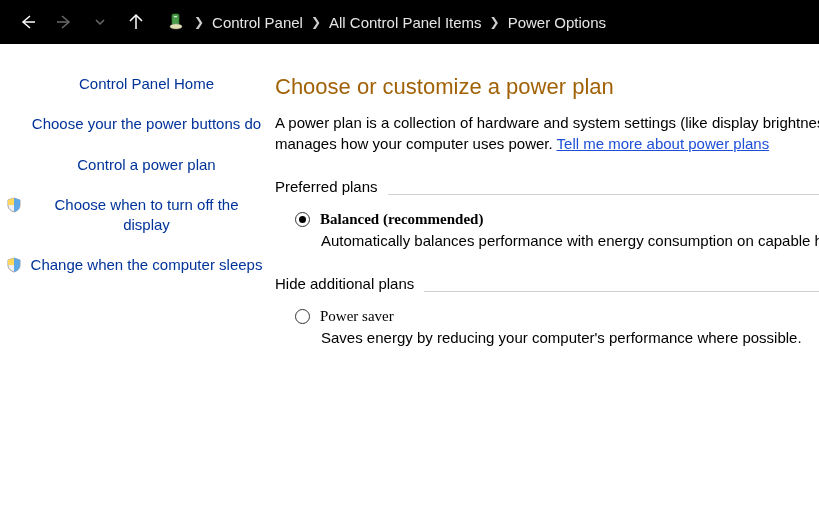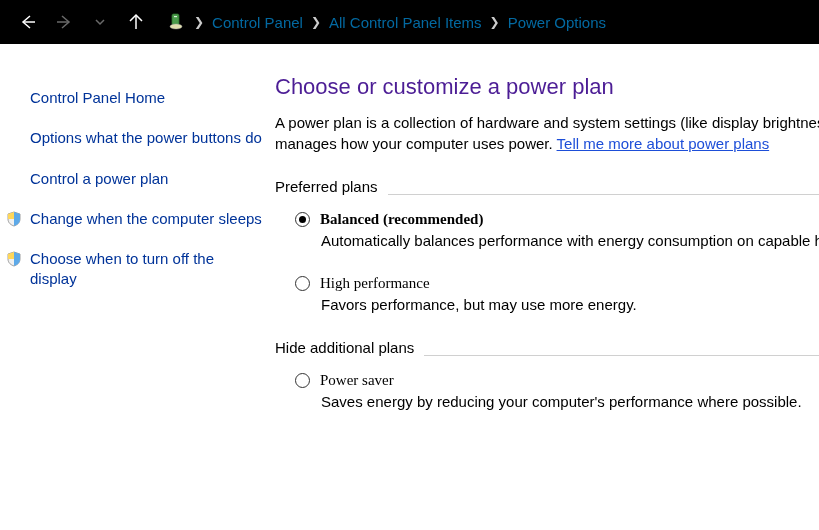--- a/index.html
+++ b/index.html
@@ -33,39 +33,40 @@
     }
     .nav-icon svg { stroke: #fff; }
     .nav-icon.disabled svg { stroke: #6a6a6a; }
 
     .crumb-sep {
       color: #ccc;
       font-size: 12px;
       margin: 0 6px;
     }
     .crumb {
-      color: #0369a1;
+      color: #e5e5e5;
       font-size: 15px;
       margin: 0 2px;
       cursor: pointer;
     }
     .app-icon {
       width: 18px;
       height: 18px;
       margin: 0 4px 0 12px;
     }
 
     
     .content {
       display: flex;
       height: calc(100% - 44px);
     }
     .sidebar {
       width: 275px;
-      padding: 44px 12px 0 30px;
+      padding: 30px 12px 0 30px;
+      text-align: center;
     }
     .sidebar a {
       display: block;
       color: #003399;
       text-decoration: none;
       font-size: 15px;
       margin-bottom: 20px;
       line-height: 1.35;
       cursor: pointer;
       position: relative;
@@ -80,21 +81,21 @@
       width: 16px;
       height: 16px;
     }
 
     .main {
       flex: 1;
       padding: 30px 0 0 0;
       overflow: hidden;
     }
     h1 {
-      color: #4c1d95;
+      color: #a16207;
       font-weight: 400;
       font-size: 22px;
       margin: 0 0 12px 0;
     }
     .desc {
       font-size: 15px;
       line-height: 1.4;
       margin-bottom: 24px;
       white-space: nowrap;
     }
@@ -194,38 +195,38 @@
   <span class="crumb">Control Panel</span>
   <span class="crumb-sep">❯</span>
   <span class="crumb">All Control Panel Items</span>
   <span class="crumb-sep">❯</span>
   <span class="crumb">Power Options</span>
 </div>
 
 <div class="content">
   <div class="sidebar">
     <a>Control Panel Home</a>
-    <a>Options what the power buttons do</a>
+    <a>Choose your the power buttons do</a>
     <a>Control a power plan</a>
+    <a class="icon-link">
+      <svg class="side-icon" viewBox="0 0 16 16">
+        <path d="M8 1 L14 3 v5 c0 4 -3 6 -6 7 c-3 -1 -6 -3 -6 -7 V3 Z" fill="#f0f0f0" stroke="#888" stroke-width="0.8"></path>
+        <path d="M8 1 L14 3 v5 c0 4 -3 6 -6 7 Z" fill="#5da9e8"></path>
+        <path d="M8 1 L2 3 v5 c0 0 0 0 0 0 L8 8 Z" fill="#ffd75a"></path>
+      </svg>
+      <span>Choose when to turn off the display</span>
+    </a>
     <a class="icon-link">
       <svg class="side-icon" viewBox="0 0 16 16">
         <path d="M8 1 L14 3 v5 c0 4 -3 6 -6 7 c-3 -1 -6 -3 -6 -7 V3 Z" fill="#f0f0f0" stroke="#888" stroke-width="0.8"></path>
         <path d="M8 1 L14 3 v5 c0 4 -3 6 -6 7 Z" fill="#5da9e8"></path>
         <path d="M8 1 L2 3 v5 c0 0 0 0 0 0 L8 8 Z" fill="#ffd75a"></path>
       </svg>
       <span>Change when the computer sleeps</span>
     </a>
-    <a class="icon-link">
-      <svg class="side-icon" viewBox="0 0 16 16">
-        <path d="M8 1 L14 3 v5 c0 4 -3 6 -6 7 c-3 -1 -6 -3 -6 -7 V3 Z" fill="#f0f0f0" stroke="#888" stroke-width="0.8"></path>
-        <path d="M8 1 L14 3 v5 c0 4 -3 6 -6 7 Z" fill="#5da9e8"></path>
-        <path d="M8 1 L2 3 v5 c0 0 0 0 0 0 L8 8 Z" fill="#ffd75a"></path>
-      </svg>
-      <span>Choose when to turn off the display</span>
-    </a>
   </div>
 
   <div class="main">
     <h1>Choose or customize a power plan</h1>
     <div class="desc">
       <span>A power plan is a collection of hardware and system settings (like display brightness, sleep, etc.) that</span><br>
       <span>manages how your computer uses power. </span><a href="#">Tell me more about power plans</a>
     </div>
 
     <div class="group-label">
@@ -234,27 +235,20 @@
     </div>
 
     <div class="plan">
       <div class="plan-header">
         <span class="radio checked"></span>
         <span class="plan-name selected">Balanced (recommended)</span>
       </div>
       <div class="plan-desc">Automatically balances performance with energy consumption on capable hardware.</div>
     </div>
 
-    <div class="plan">
-      <div class="plan-header">
-        <span class="radio"></span>
-        <span class="plan-name">High performance</span>
-      </div>
-      <div class="plan-desc">Favors performance, but may use more energy.</div>
-    </div>
 
     <div class="group-label">
       <span>Hide additional plans</span>
         <span class="line"></span>
     </div>
 
 
     <div class="plan">
       <div class="plan-header">
         <span class="radio"></span>

